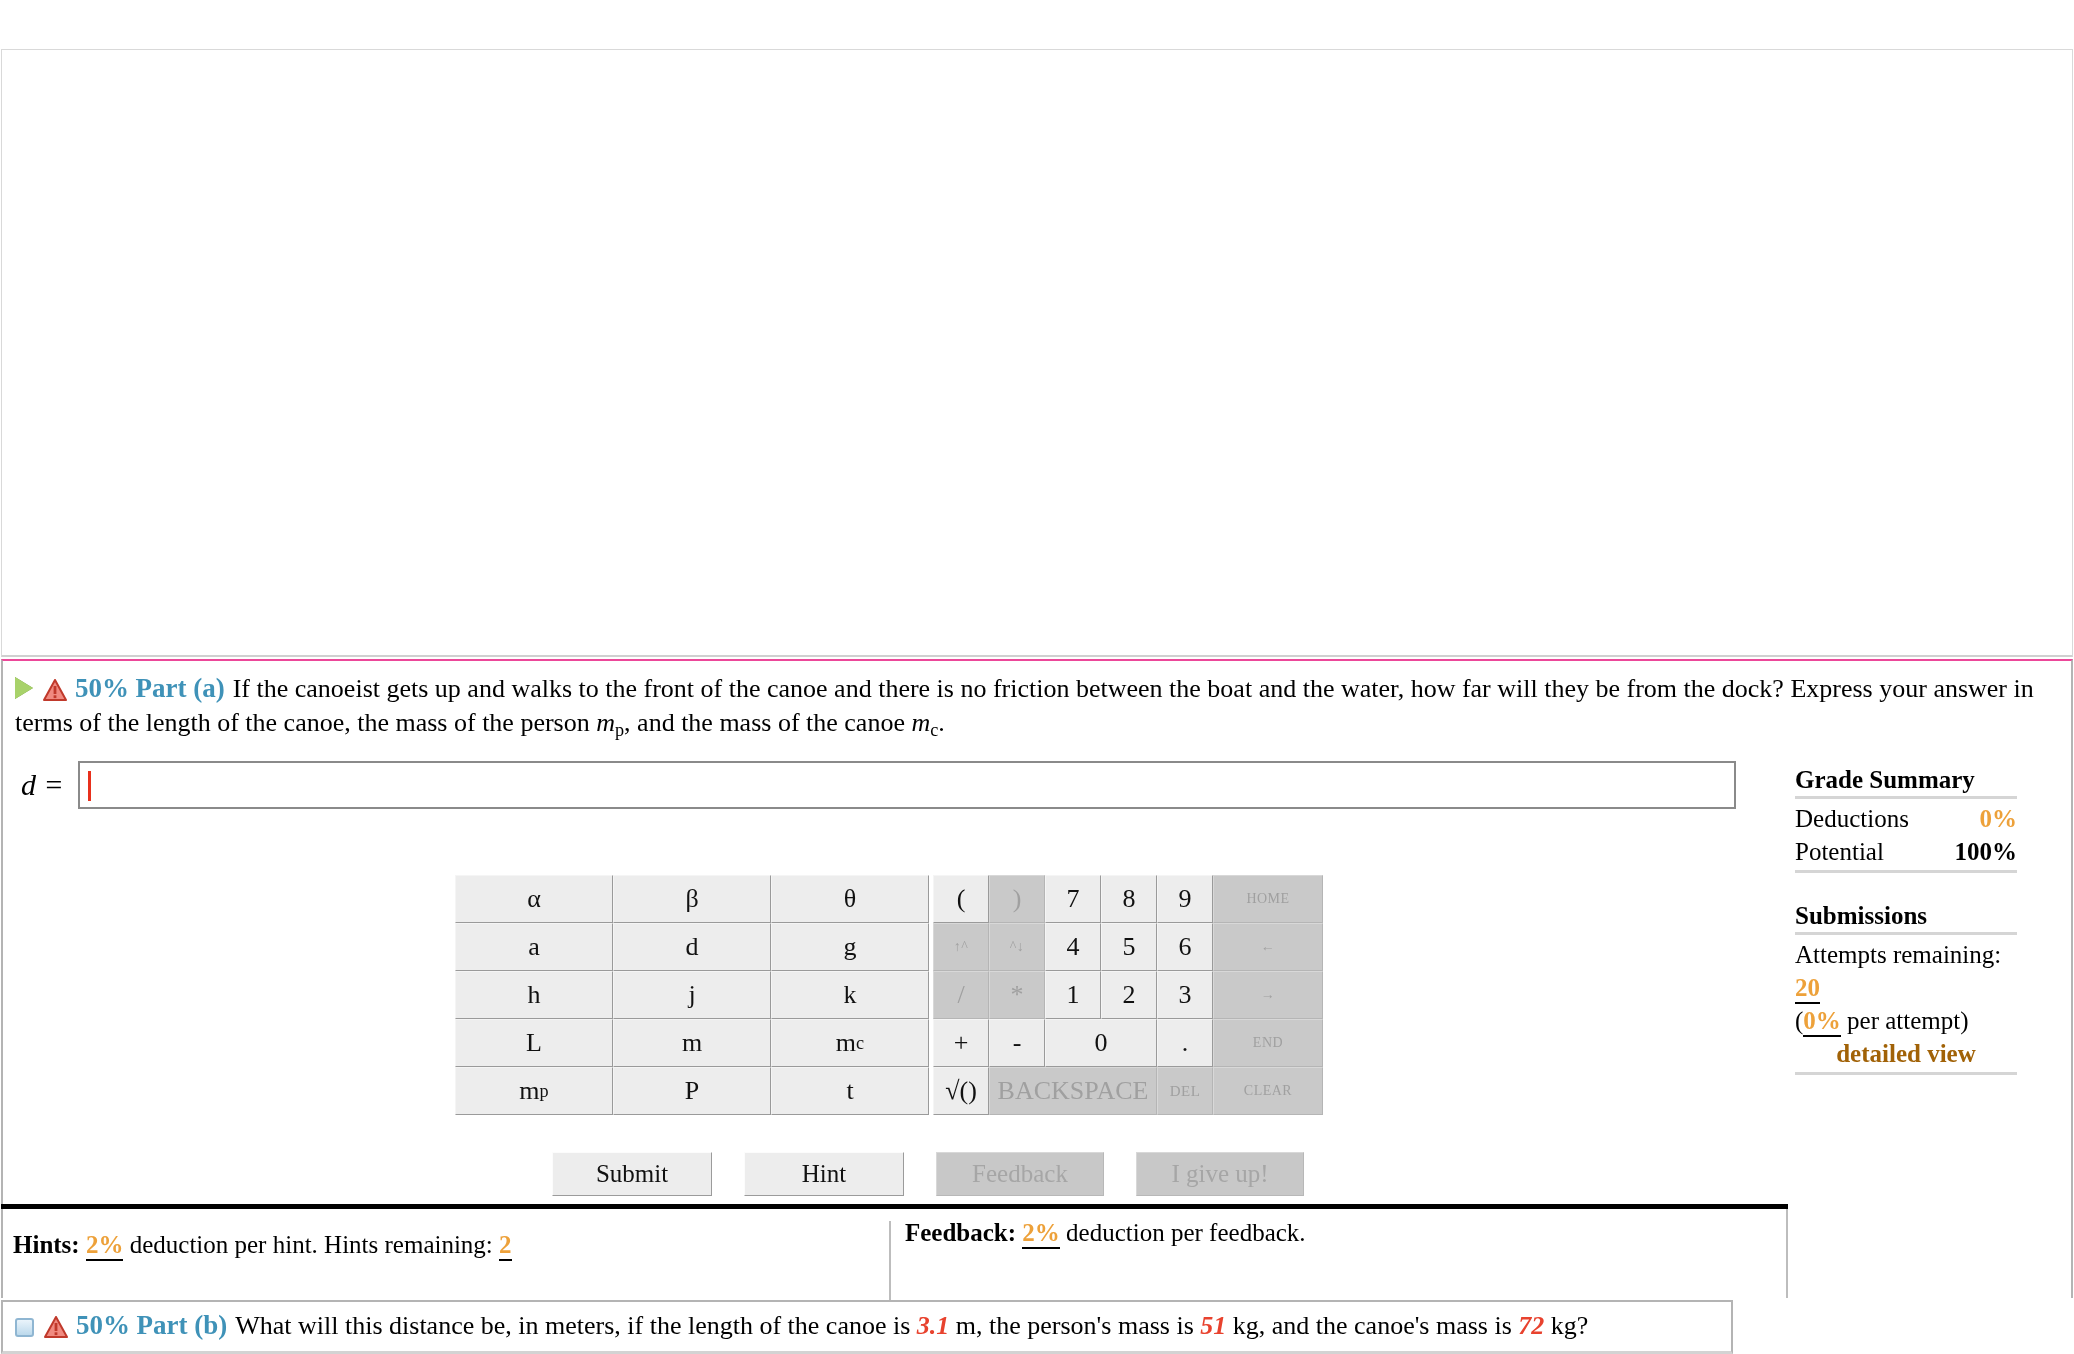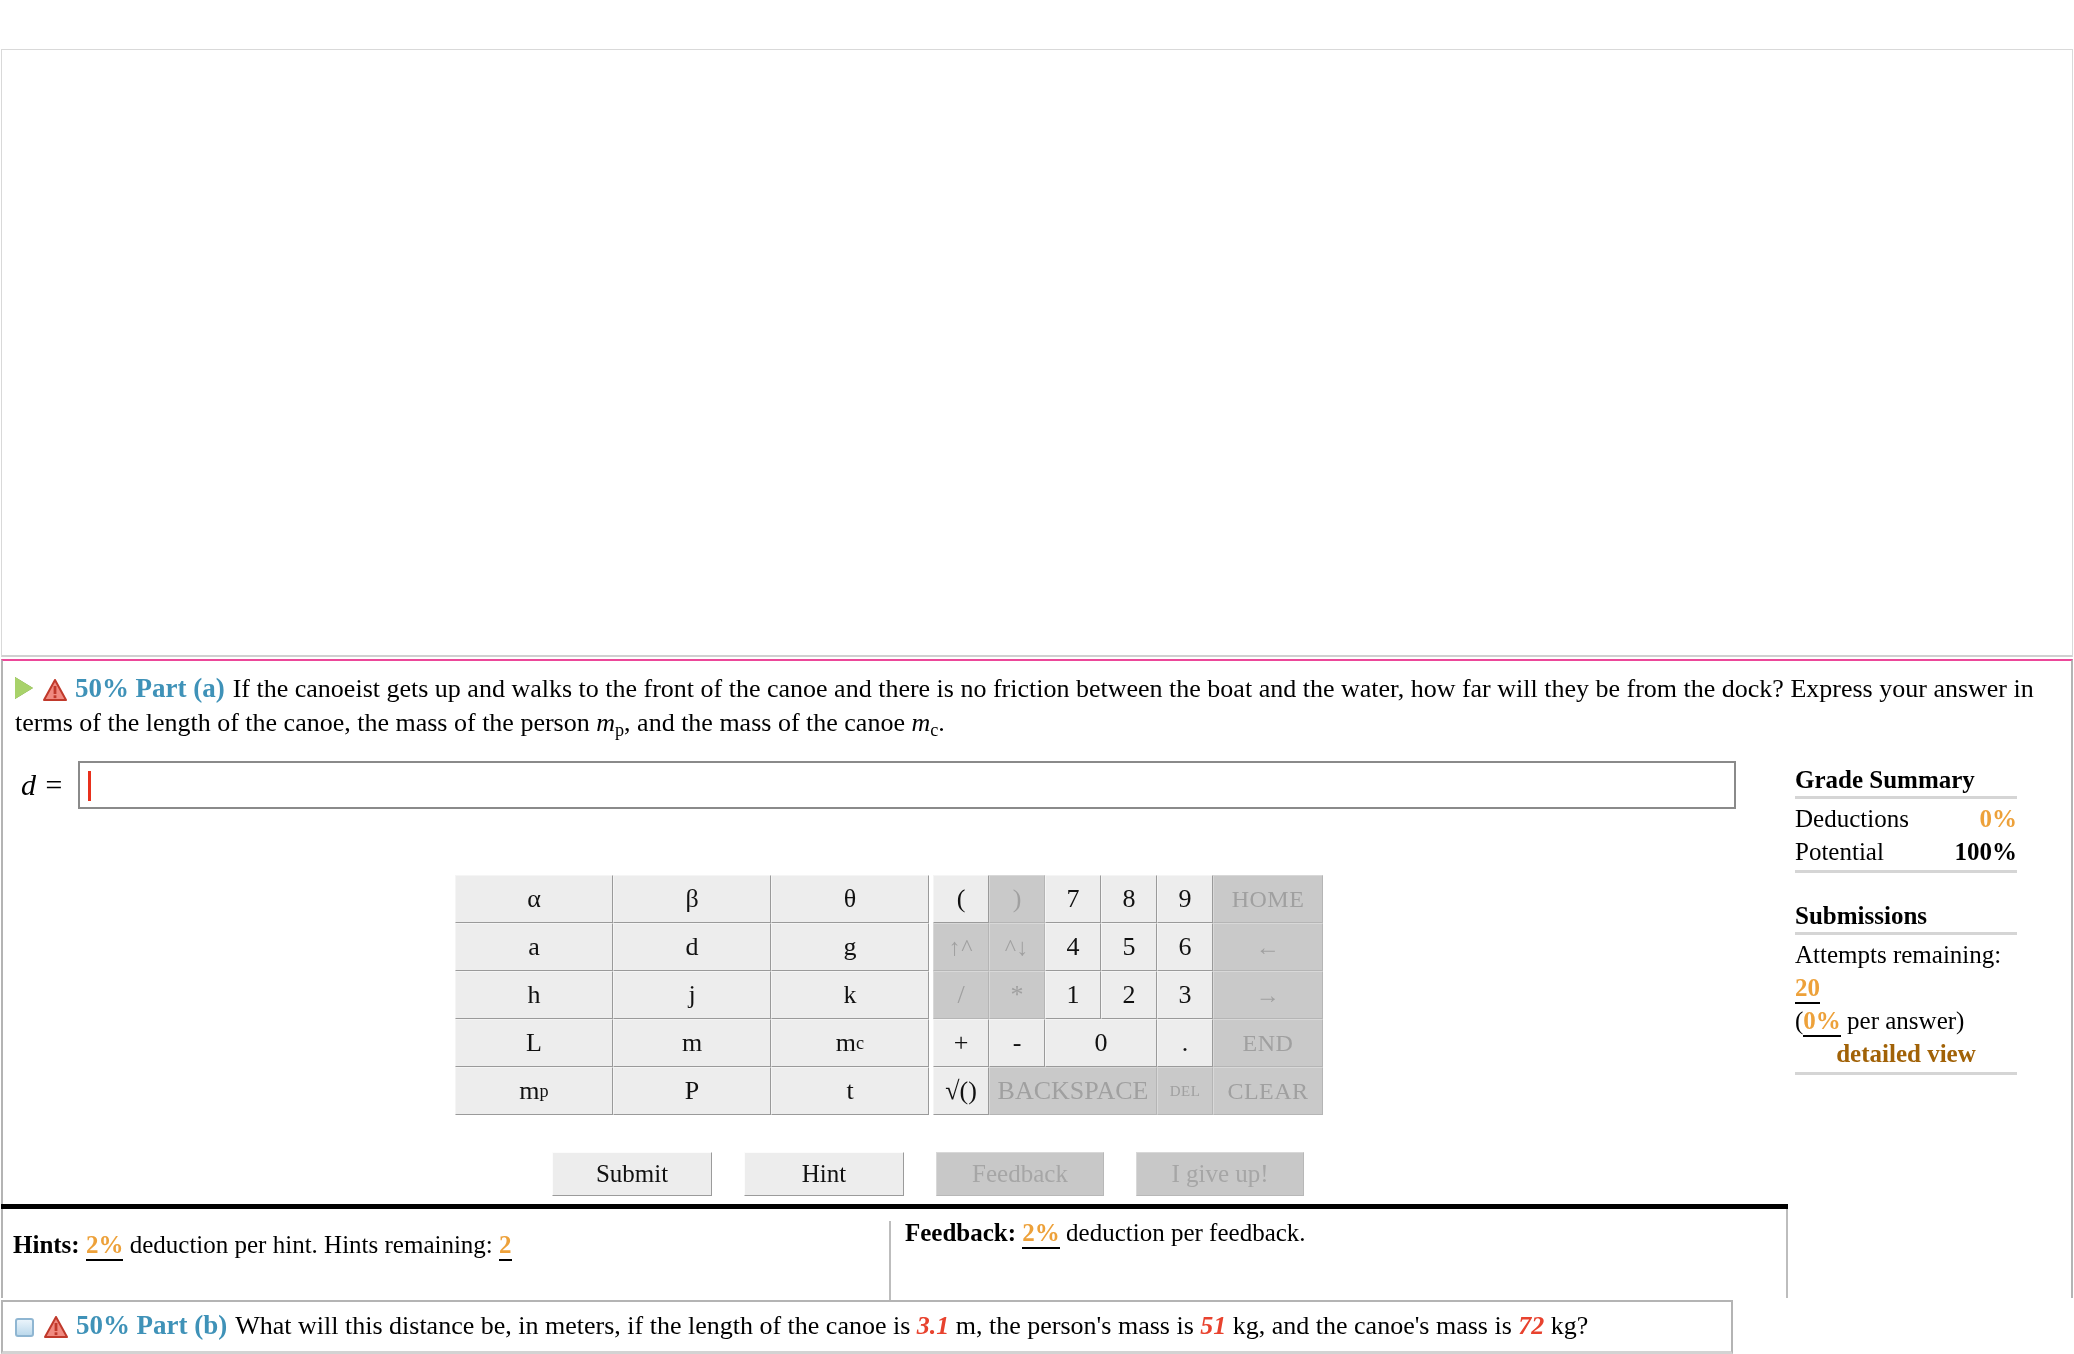--- a/index.html
+++ b/index.html
@@ -88,21 +88,21 @@
     height: 48px; background: #ededed; border: 1px solid #9a9a9a;
     border-top-color:#f5f5f5; border-left-color:#f5f5f5;
     display: flex; align-items: center; justify-content: center;
     font-size: 26px; color: #111; user-select: none;
     font-family: "Liberation Serif", serif;
   }
   .kp-gap { width: 4px; }
   .kp-num { display: grid; grid-template-columns: 56px 56px 56px 56px 56px 110px; }
   .kp-num .kp-key { font-size: 26px; }
   .kp-key.dis { background: #c9c9c9; color: #a0a0a0; border-color:#b5b5b5; border-top-color:#d8d8d8; border-left-color:#d8d8d8; }
-  .kp-key.small { font-size: 24px; letter-spacing: .5px; }
+  .kp-key.small { font-size: 14px; letter-spacing: .5px; }
   .kp-key.tiny { font-size: 15px; letter-spacing: .5px; }
   .kp-key.span2 { grid-column: span 2; }
   .kp-key.span3 { grid-column: span 3; }
 
   
   .actions { position: absolute; left: 552px; top: 1152px; display: flex; gap: 32px; }
   .btn {
     width: 160px; height: 44px; background: #ededed;
     border: 1px solid #9b9b9b; border-top-color: #fcfcfc; border-left-color: #fcfcfc;
     font-size: 25px; color: #111; display: flex; align-items: center; justify-content: center;
@@ -284,18 +284,18 @@
       <span class="g-val-bold">100%</span>
     </div>
     <div class="g-rule"></div>
     <div class="g-gap"></div>
     <div class="g-head">Submissions</div>
     <div class="g-rule"></div>
     <div class="g-sub">
       <span>Attempts remaining:</span>
       <span class="orange-u2">20</span>
     </div>
-    <div class="g-sub"><span>(</span><span class="orange-u2">0%</span><span> per answer)</span></div>
+    <div class="g-sub"><span>(</span><span class="orange-u2">0%</span><span> per attempt)</span></div>
     <div class="g-sub g-link">detailed view</div>
     <div class="g-rule"></div>
   </div>
 
 </div>
 
 </body></html>

